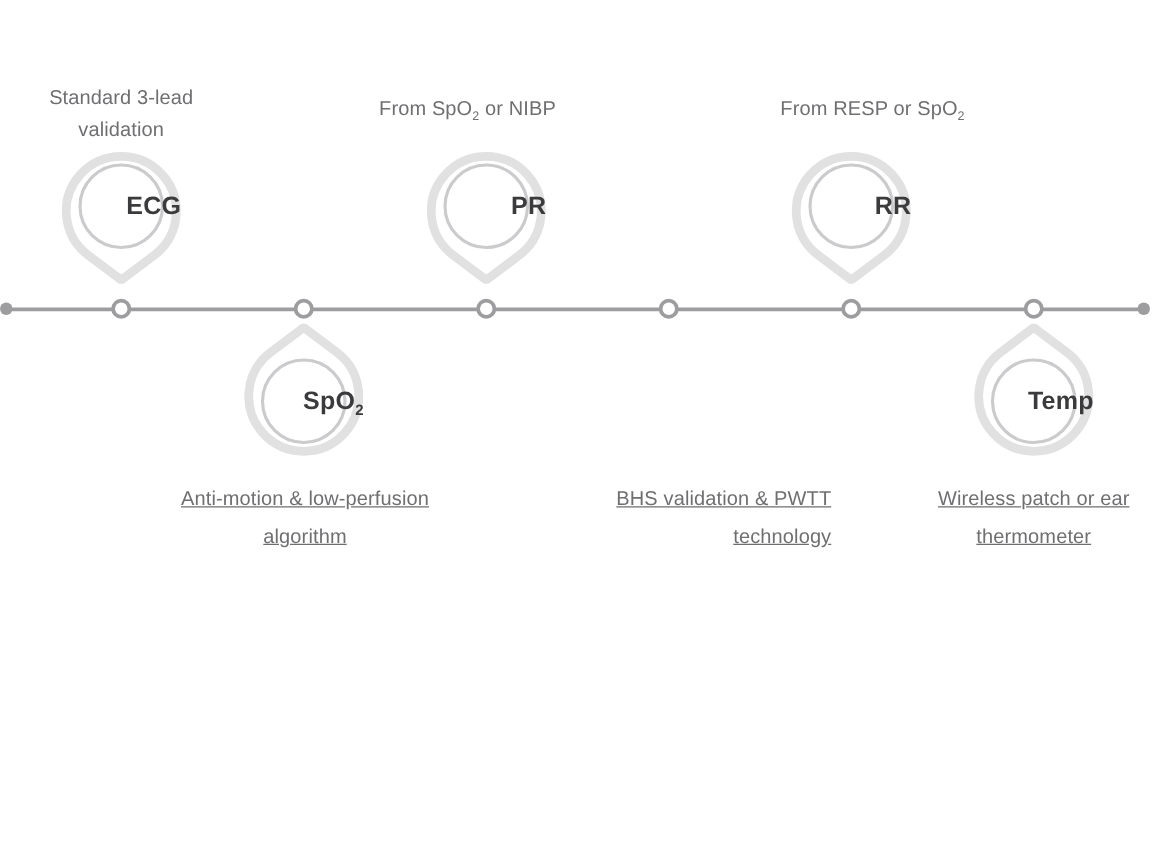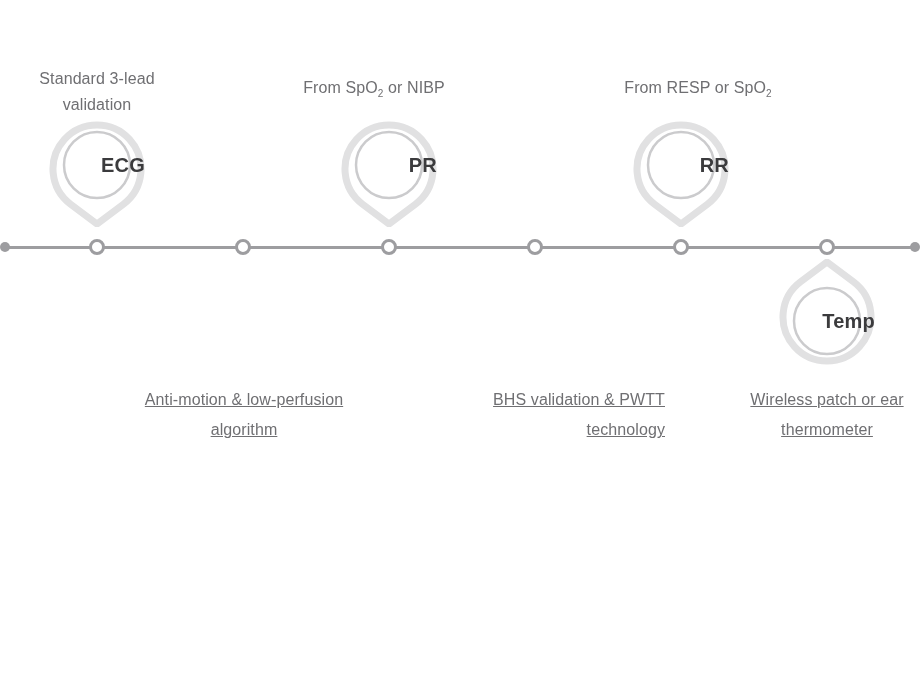--- a/index.html
+++ b/index.html
@@ -145,20 +145,27 @@
   </div>
 
   <div class="pin pos-pin-rr">
     <svg class="pin-shape" viewBox="0 0 96 106" aria-hidden="true">
       <path class="drop" d="M48 103 L21.6 83.2 A44 44 0 1 1 74.4 83.2 Z"></path>
       <circle class="ring" cx="48" cy="44" r="33"></circle>
     </svg>
     <div class="pin-label"><span>RR</span><sub></sub></div>
   </div>
 
+  <div class="pin flip pos-pin-spo2">
+    <svg class="pin-shape" viewBox="0 0 96 106" aria-hidden="true">
+      <path class="drop" d="M48 103 L21.6 83.2 A44 44 0 1 1 74.4 83.2 Z"></path>
+      <circle class="ring" cx="48" cy="44" r="33"></circle>
+    </svg>
+    <div class="pin-label"><span>SpO</span><sub>2</sub></div>
+  </div>
 
 
   <div class="pin flip pos-pin-temp">
     <svg class="pin-shape" viewBox="0 0 96 106" aria-hidden="true">
       <path class="drop" d="M48 103 L21.6 83.2 A44 44 0 1 1 74.4 83.2 Z"></path>
       <circle class="ring" cx="48" cy="44" r="33"></circle>
     </svg>
     <div class="pin-label"><span>Temp</span><sub></sub></div>
   </div>
 

